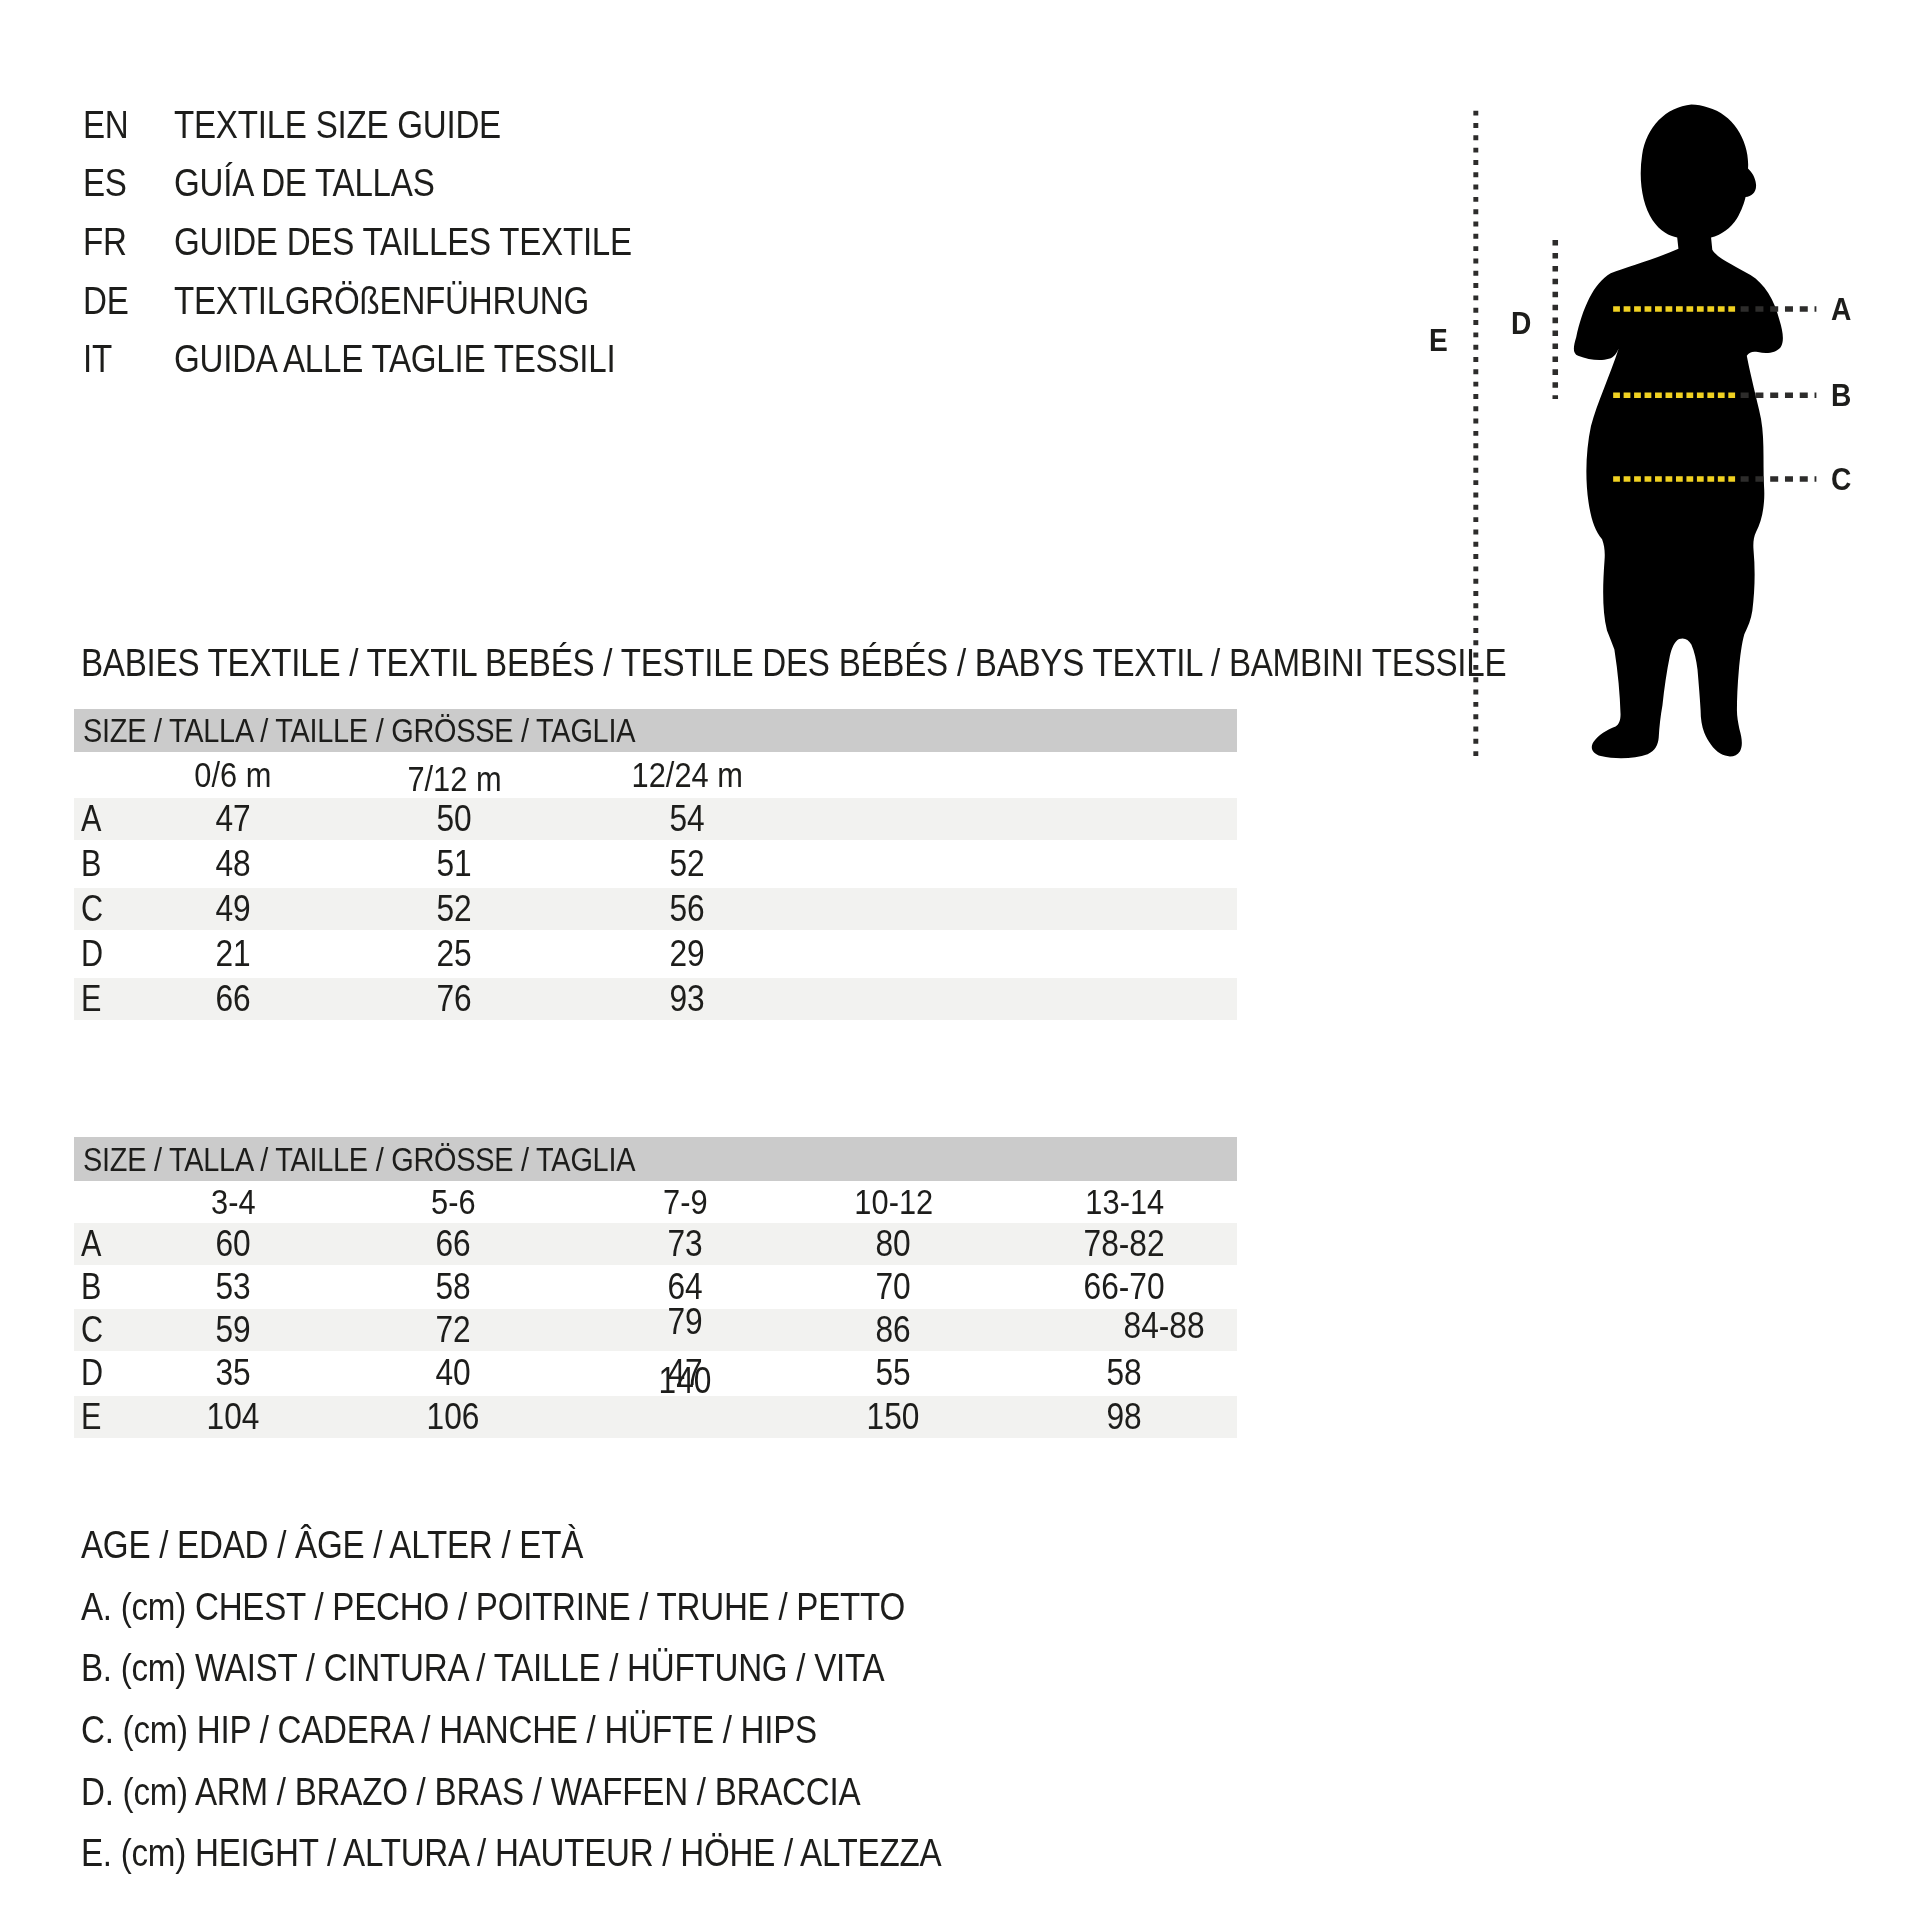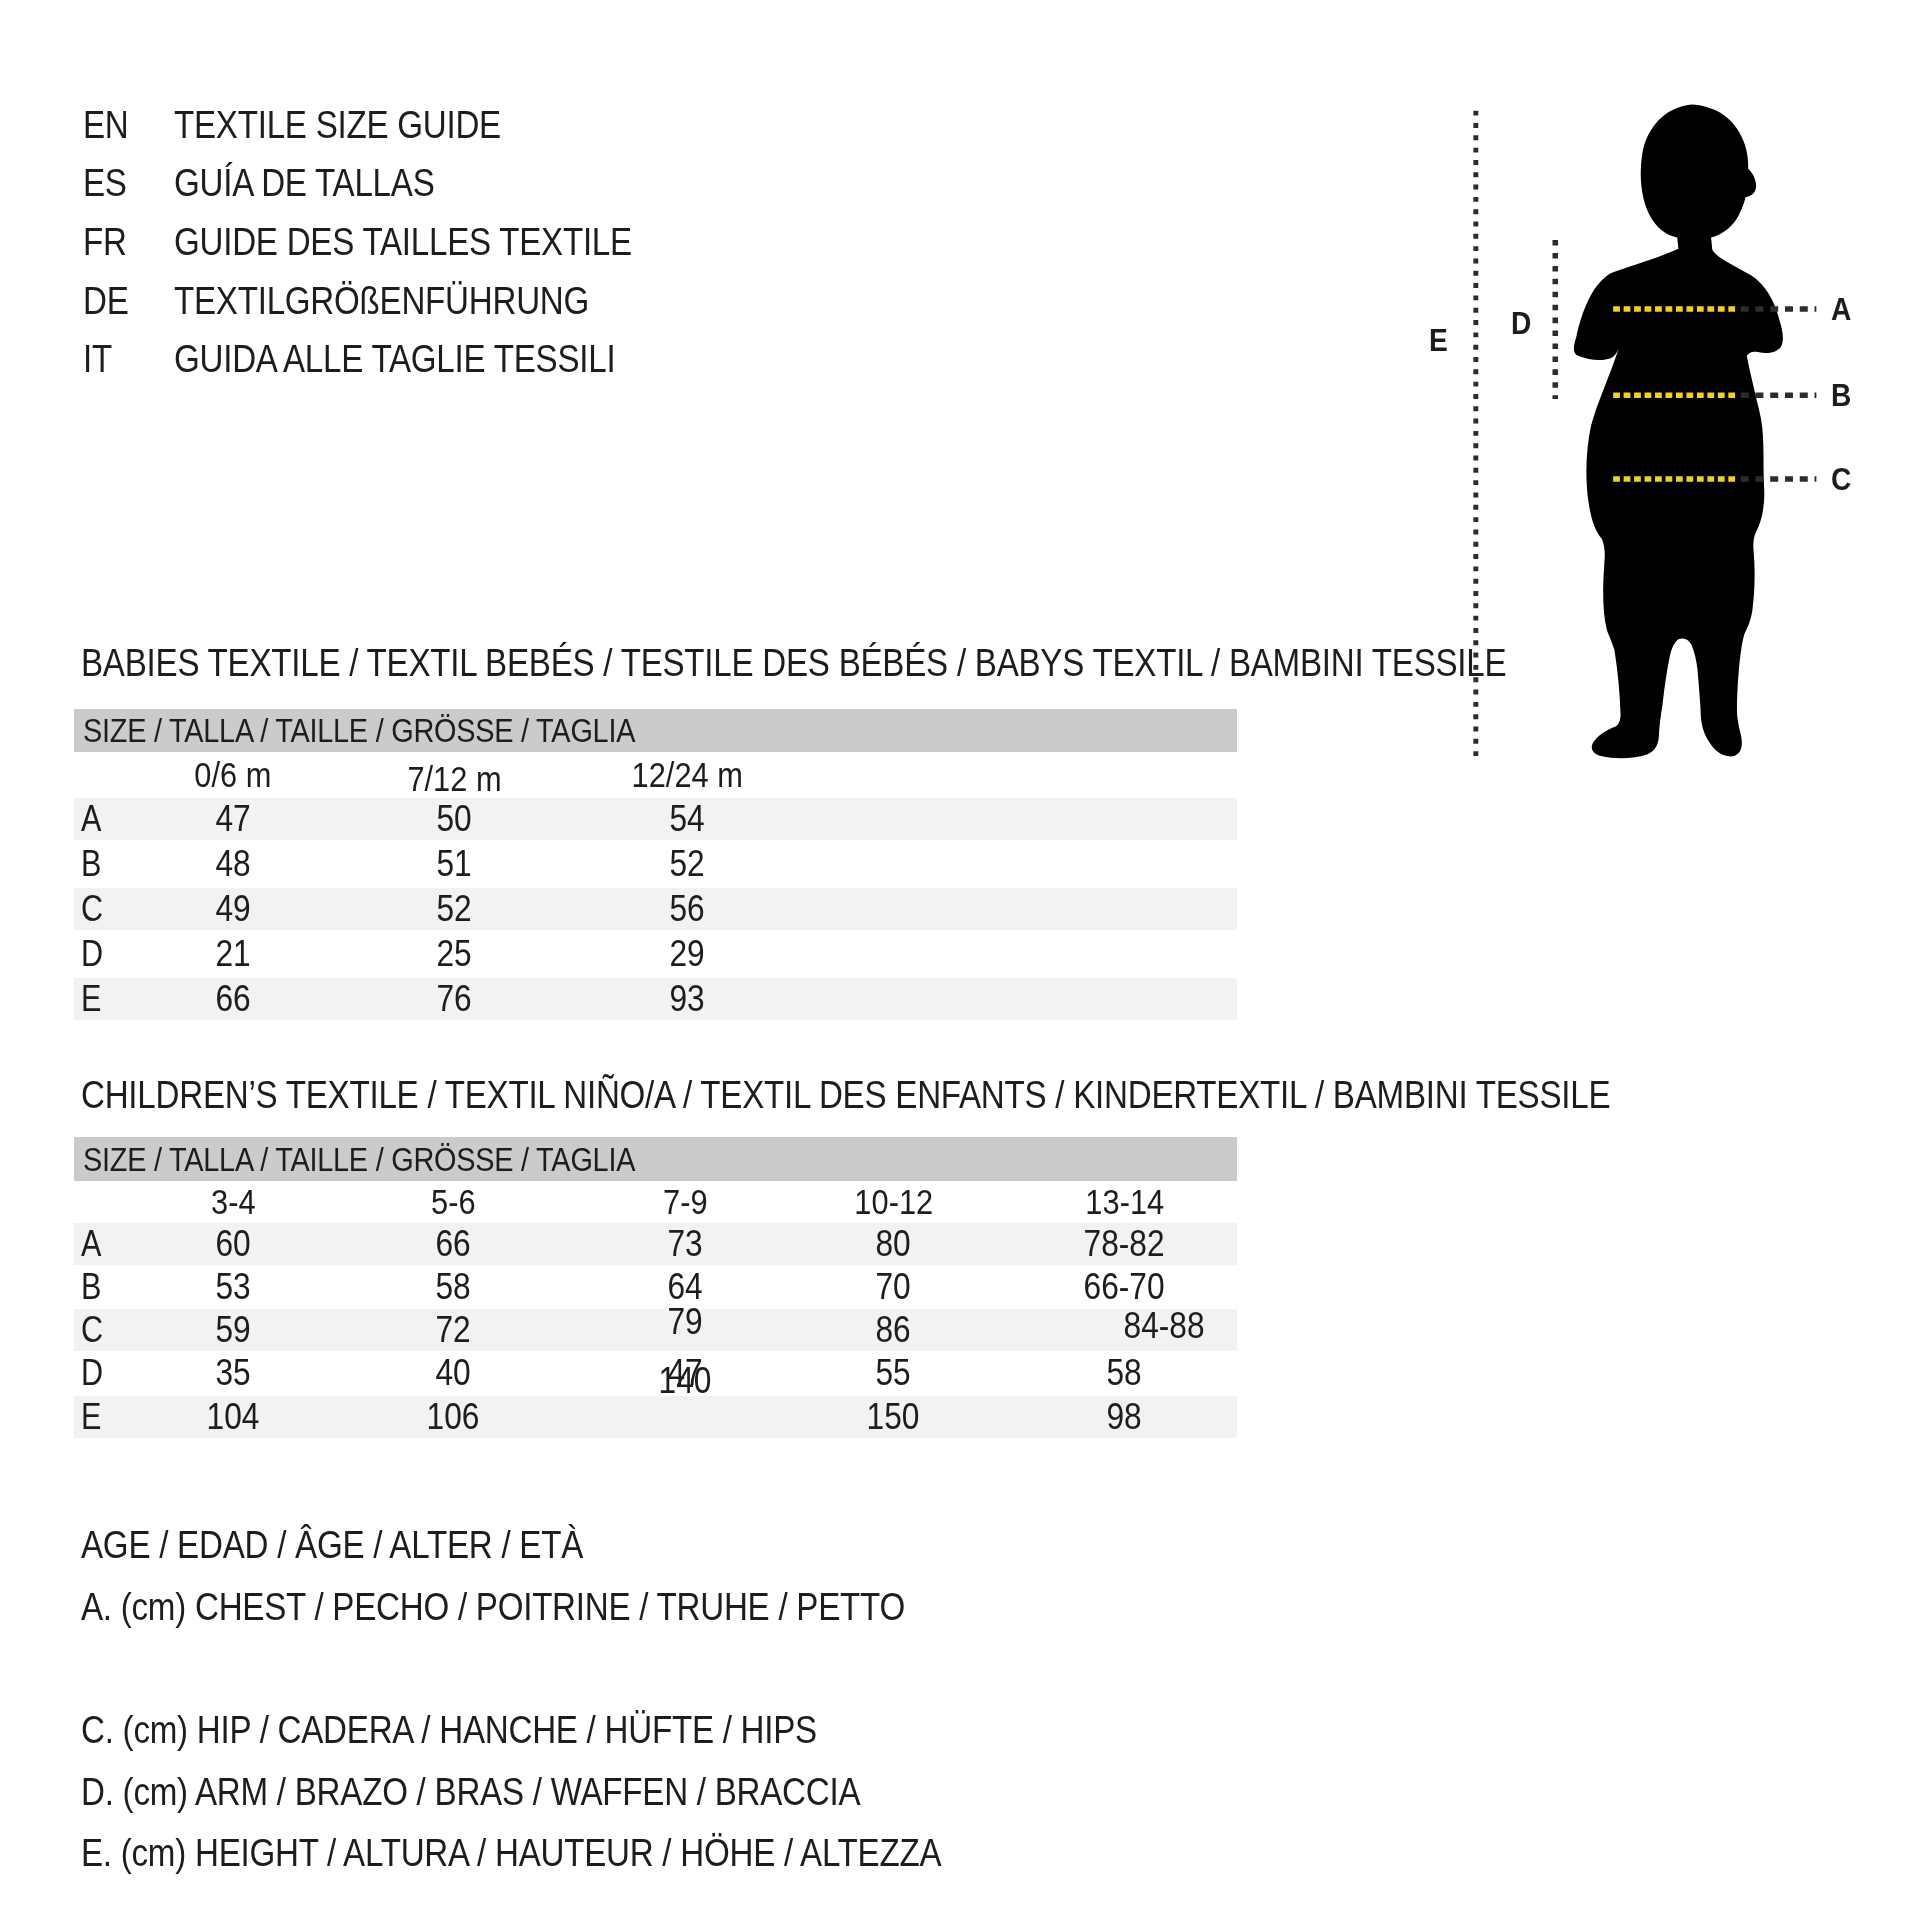--- a/index.html
+++ b/index.html
@@ -198,23 +198,20 @@
   <div class="abs cell vmidc" style="left:153px;top:978px;width:160px;height:42px;">
       <span class="cdc">66</span>
     </div>
   <div class="abs cell vmidc" style="left:374px;top:978px;width:160px;height:42px;">
       <span class="cdc">76</span>
     </div>
   <div class="abs cell vmidc" style="left:607px;top:978px;width:160px;height:42px;">
       <span class="cdc">93</span>
     </div>
 
-  <div class="abs sec-title" style="left:81px;top:1073px;">
-    <span class="cd">CHILDREN’S TEXTILE / TEXTIL NIÑO/A / TEXTIL DES ENFANTS / KINDERTEXTIL / BAMBINI TESSILE</span>
-  </div>
   <div class="abs bar" style="left:74px;top:1137px;width:1163px;height:44px;">
     <span class="cd">SIZE / TALLA / TAILLE / GRÖSSE / TAGLIA</span>
   </div>
 
   <div class="abs colhead vmidc" style="left:147px;top:1181px;width:173px;height:42px;">
       <span class="cdc">3-4</span>
     </div>
   <div class="abs colhead vmidc" style="left:367px;top:1181px;width:173px;height:42px;">
       <span class="cdc">5-6</span>
     </div>
@@ -322,18 +319,19 @@
     </div>
   <div class="abs cell vmidc" style="left:807px;top:1396px;width:173px;height:42px;">
       <span class="cdc">150</span>
     </div>
   <div class="abs cell vmidc" style="left:1038px;top:1396px;width:173px;height:42px;">
       <span class="cdc">98</span>
     </div>
 
   <div class="abs legend-line" style="left:81px;top:1523px;"><span class="cd">AGE / EDAD / ÂGE / ALTER / ETÀ</span></div>
   <div class="abs legend-line" style="left:81px;top:1585px;"><span class="cd">A. (cm) CHEST / PECHO / POITRINE / TRUHE / PETTO</span></div>
+  <div class="abs legend-line" style="left:81px;top:1646px;"><span class="cd">B. (cm) WAIST / CINTURA / TAILLE / HÜFTUNG / VITA</span></div>
   <div class="abs legend-line" style="left:81px;top:1708px;"><span class="cd">C. (cm) HIP / CADERA / HANCHE / HÜFTE / HIPS</span></div>
   <div class="abs legend-line" style="left:81px;top:1770px;"><span class="cd">D. (cm) ARM / BRAZO / BRAS / WAFFEN / BRACCIA</span></div>
   <div class="abs legend-line" style="left:81px;top:1831px;"><span class="cd">E. (cm) HEIGHT / ALTURA / HAUTEUR / HÖHE / ALTEZZA</span></div>
 
 </div>
 
 
 </body></html>

